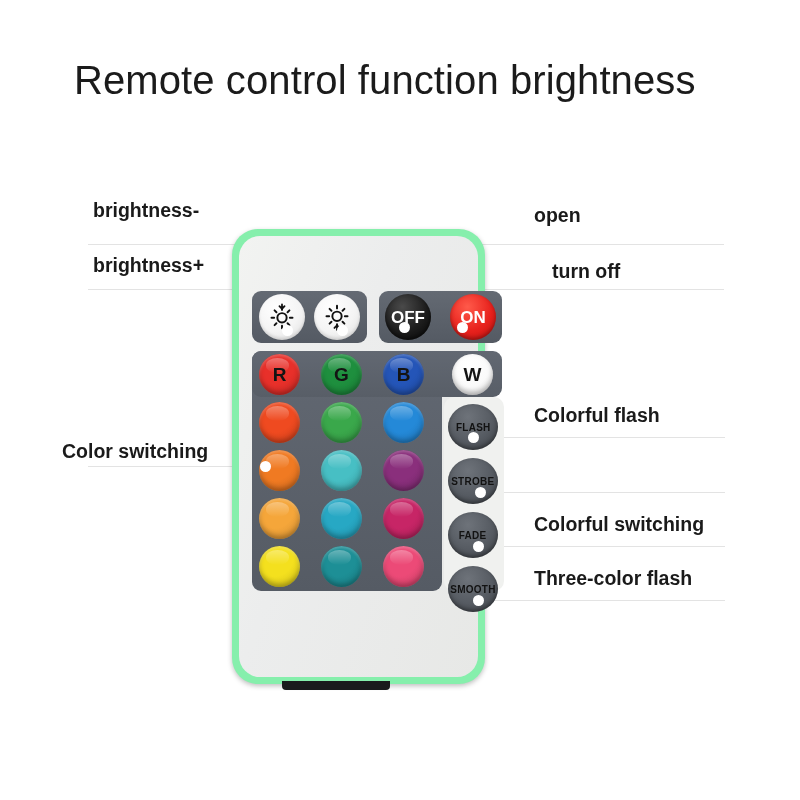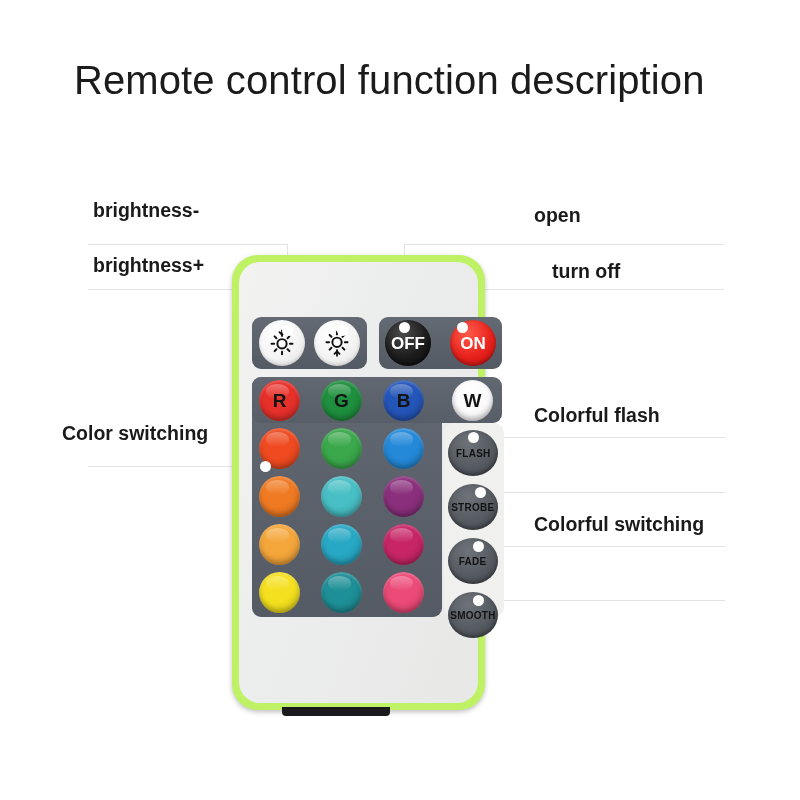--- a/index.html
+++ b/index.html
@@ -27,22 +27,22 @@
   .lead{position:absolute;background:#e3e3e3;}
   .lead.h{height:1.4px;}
   .lead.v{width:1.4px;}
   .dot{
     position:absolute;width:11px;height:11px;border-radius:50%;
     background:#ffffff;
   }
 
   
   .remote{
-    position:absolute;left:232px;top:255px;width:253px;height:455px;
-    background:#bef264;border-radius:26px;
+    position:absolute;left:232px;top:229px;width:253px;height:455px;
+    background:#86efac;border-radius:26px;
     box-shadow:0 2px 5px rgba(0,0,0,.25);
   }
   .remote-face{
     position:absolute;left:7px;top:7px;right:7px;bottom:7px;
     border-radius:21px;
     background:linear-gradient(110deg,#f2f3f1 0%,#eceded 40%,#e7e8e6 100%);
   }
   .remote-foot{
     position:absolute;left:50px;top:452px;width:108px;height:9px;
     background:#1a1a1c;border-radius:0 0 4px 4px;
@@ -108,21 +108,21 @@
   .mode-strip{
     position:absolute;background:#f0f1ef;border-radius:10px;
   }
   .sun{display:block;}
 </style>
 </head>
 <body>
 
 <div id="stage">
 
-  <div class="title">Remote control function description</div>
+  <div class="title">Remote control function brightness</div>
 
   <div class="lead h" style="left:88px;top:244px;width:200px;"></div>
   <div class="lead v" style="left:287px;top:244px;height:86px;"></div>
 
   <div class="lead h" style="left:88px;top:289px;width:255px;"></div>
   <div class="lead v" style="left:342px;top:289px;height:41px;"></div>
 
   <div class="lead v" style="left:404px;top:244px;height:86px;"></div>
   <div class="lead h" style="left:404px;top:244px;width:320px;"></div>
 
@@ -273,20 +273,21 @@
   <div class="dot" style="left:399px;top:322px;"></div>
   <div class="dot" style="left:457px;top:322px;"></div>
   <div class="dot" style="left:260px;top:461px;"></div>
   <div class="dot" style="left:468px;top:432px;"></div>
   <div class="dot" style="left:475px;top:487px;"></div>
   <div class="dot" style="left:473px;top:541px;"></div>
   <div class="dot" style="left:473px;top:595px;"></div>
 
   <div class="label" style="left:93px;top:199px;">brightness-</div>
   <div class="label" style="left:93px;top:254px;">brightness+</div>
-  <div class="label" style="left:62px;top:422px;">Color switching</div>
+  <div class="label" style="left:62px;top:440px;">Color switching</div>
 
   <div class="label" style="left:534px;top:204px;">open</div>
   <div class="label" style="left:534px;top:260px;margin-left:18px;">turn off</div>
   <div class="label" style="left:534px;top:404px;">Colorful flash</div>
   <div class="label" style="left:534px;top:513px;">Colorful switching</div>
+  <div class="label" style="left:534px;top:567px;">Three-color flash</div>
 
 </div>
 
 </body></html>

